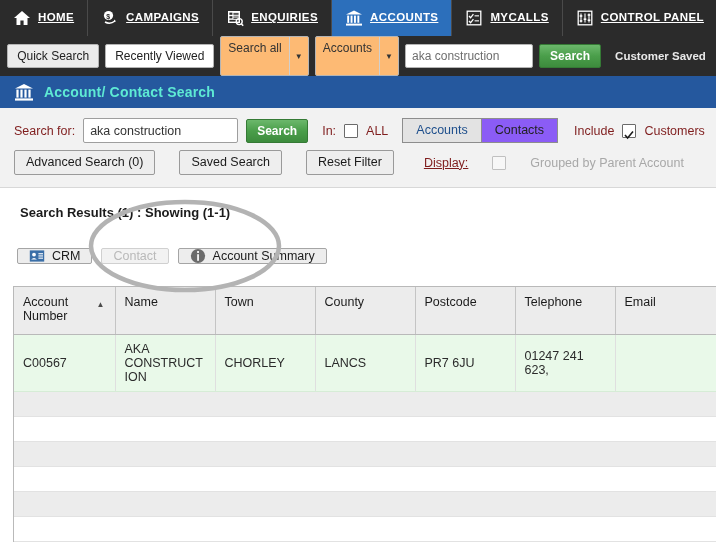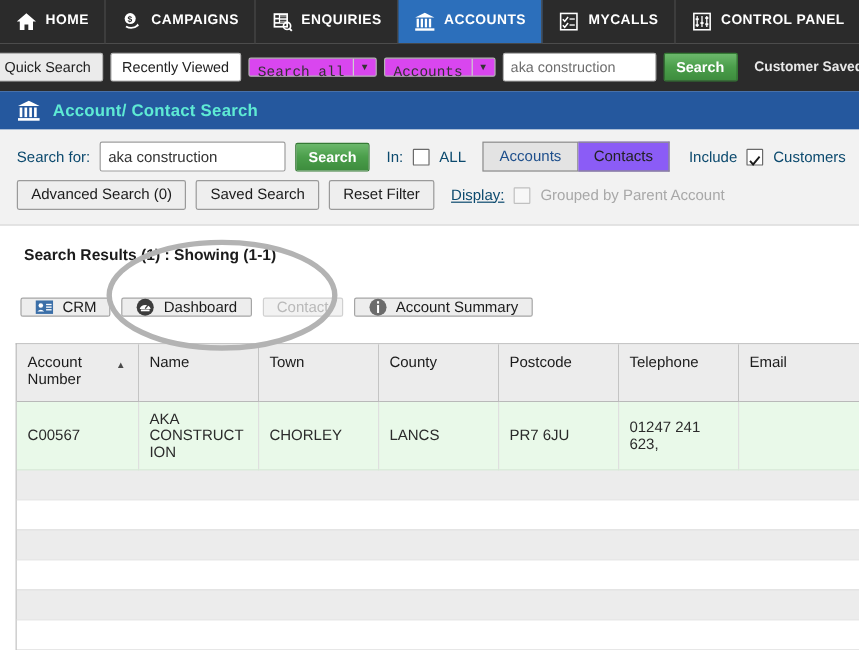--- a/index.html
+++ b/index.html
@@ -27,21 +27,21 @@
     border-right: 1px solid #4a4a4a;
     color: #ffffff;
     font-size: 11.5px; font-weight: bold;
     letter-spacing: 0.4px;
     cursor: pointer;
     white-space: nowrap;
   }
   .nav-item.active { background: #2c6fbb; }
   .nav-icon { display: inline-block; width: 18px; height: 18px; flex: 0 0 18px; }
   .nav-icon svg { display: block; }
-  .nav-label { line-height: 1; }
+  .nav-label { line-height: 1; text-decoration: underline; }
 
   
   .quickbar {
     position: absolute; top: 36px; left: 0;
     width: 716px; height: 40px;
     background: #2b2b2b;
     display: flex; align-items: center;
     padding-left: 11px;
     gap: 6px;
     justify-content: center;
@@ -52,28 +52,27 @@
     font-size: 12px;
     color: #222;
     background: #ebebeb;
     border: 1px solid #b4b4b4;
     border-radius: 2px;
     cursor: pointer;
     white-space: nowrap;
   }
   .qbtn.white { background: #ffffff; }
   .qselect {
-    height: 16px;
+    height: 40px;
     display: flex; align-items: stretch;
-    background: #d946ef;
+    background: #fdba74;
     border: 1px solid #b4b4b4;
     border-radius: 2px;
     cursor: pointer;
     font-size: 12px;
-    font-family: Liberation Mono, monospace;
   }
   .qselect .qsel-label {
     padding: 0 7px; line-height: 22px; color: #333;
     white-space: nowrap;
   }
   .qselect .qsel-arrow {
     width: 19px;
     border-left: 1px solid #cfcfcf;
     display: flex; align-items: center; justify-content: center;
     color: #333; font-size: 8px;
@@ -127,24 +126,24 @@
     background: #f2f2f2;
     border-bottom: 1px solid #d8d8d8;
   }
   .row1 {
     position: absolute; top: 10px; left: 14px;
     display: flex; align-items: center; gap: 8px;
     white-space: nowrap;
   }
   .row2 {
     position: absolute; top: 42px; left: 14px;
-    display: flex; align-items: center; gap: 8px;
-    white-space: nowrap;
-  }
-  .lbl { font-size: 12.5px; color: #0c4a6e; }
+    display: flex; align-items: center; gap: 24px;
+    white-space: nowrap;
+  }
+  .lbl { font-size: 12.5px; color: #7f1d1d; }
   .text-input {
     height: 25px; width: 155px;
     border: 1px solid #9e9e9e; border-radius: 2px;
     background: #ffffff;
     font-size: 12.5px; color: #333;
     padding: 0 6px;
     font-family: "Liberation Sans", sans-serif;
   }
   .cb {
     width: 14px; height: 14px;
@@ -420,31 +419,20 @@
           <circle cx="5" cy="6.6" r="1.9" fill="#fff"></circle>
           <path d="M2.1 11.6 Q5 8.6 7.9 11.6 Z" fill="#fff"></path>
           <rect x="9.4" y="5.2" width="4.6" height="1.1" fill="#fff"></rect>
           <rect x="9.4" y="7.4" width="4.6" height="1.1" fill="#fff"></rect>
           <rect x="9.4" y="9.6" width="4.6" height="1.1" fill="#fff"></rect>
         </svg>
       </span>
       <span>CRM</span>
     </div>
 
-    <div class="tabbtn">
-      <span class="ticon">
-        <svg viewBox="0 0 16 16" width="16" height="16">
-          <circle cx="8" cy="8" r="7.1" fill="#3c3c3c"></circle>
-          <path d="M3.4 9.6 A4.8 4.8 0 0 1 12.6 9.6 Z" fill="#fff"></path>
-          <rect x="4.4" y="9.9" width="7.2" height="1.5" fill="#fff"></rect>
-          <line x1="8" y1="9.2" x2="10.3" y2="6.2" stroke="#3c3c3c" stroke-width="1.1"></line>
-        </svg>
-      </span>
-      <span>Dashboard</span>
-    </div>
 
     <div class="tabbtn disabled">
       <span>Contact</span>
     </div>
 
     <div class="tabbtn">
       <span class="ticon">
         <svg viewBox="0 0 16 16" width="16" height="16">
           <circle cx="8" cy="8" r="7.1" fill="#6b6b6b"></circle>
           <rect x="7.2" y="3" width="1.7" height="2" fill="#fff"></rect>

